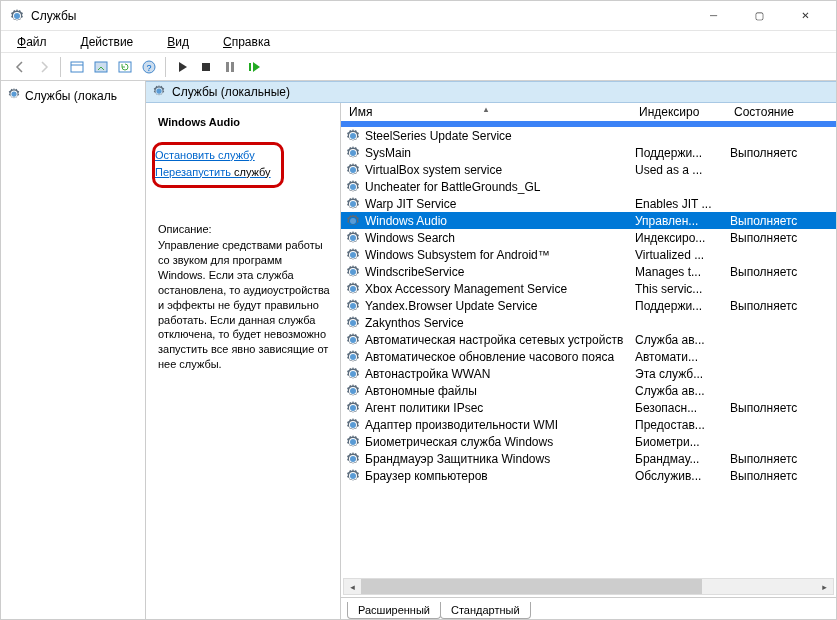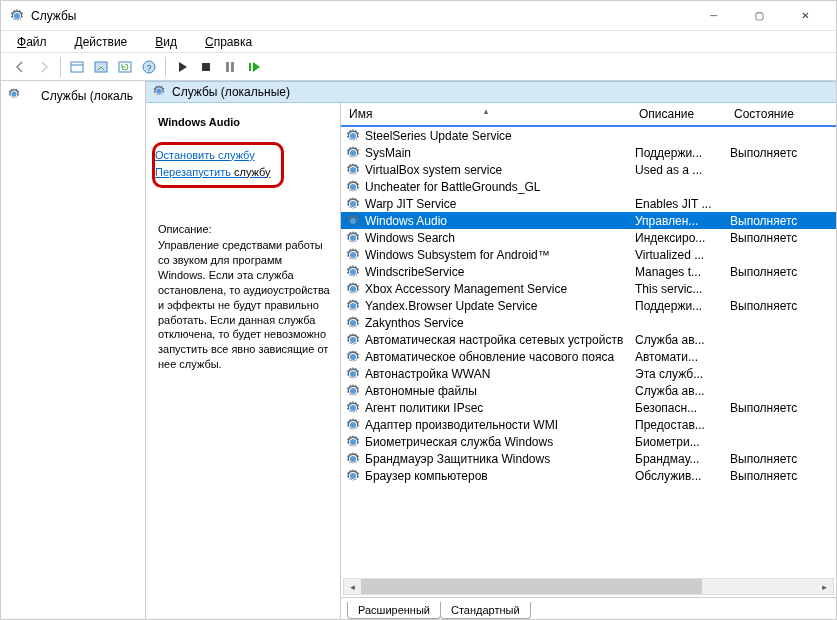--- a/index.html
+++ b/index.html
@@ -2,41 +2,41 @@
 <html><head>
 <meta charset="utf-8">
 <style>
 *{box-sizing:border-box;margin:0;padding:0;font-family:"Segoe UI",Tahoma,sans-serif}
 body{width:837px;height:620px;background:#fff;overflow:hidden;font-size:12px;color:#000;border:1px solid #ccc}
 .titlebar{height:30px;background:#fff;display:flex;align-items:center;padding:2px 8px;border-bottom:1px solid #e5e5e5}
 .titlebar .ico{width:16px;height:16px;margin-right:6px}
 .titlebar .title{flex:1;font-size:12px}
 .win-ctrls{display:flex;gap:1px}
 .win-ctrls div{width:45px;height:28px;display:flex;align-items:center;justify-content:center;font-size:10px;color:#333}
-.menubar{height:22px;display:flex;align-items:center;padding:0 8px;gap:12px;border-bottom:1px solid #e5e5e5}
+.menubar{height:22px;display:flex;align-items:center;padding:0 8px;gap:18px;border-bottom:1px solid #e5e5e5}
 .menubar span{padding:2px 8px}
 .menubar span:first-letter{text-decoration:underline}
 .toolbar{height:28px;display:flex;align-items:center;padding:0 8px;gap:2px;border-bottom:1px solid #d0d0d0}
 .tbtn{width:22px;height:22px;border:1px solid transparent;display:flex;align-items:center;justify-content:center;border-radius:2px}
 .tbtn svg{width:16px;height:16px}
 .tsep{width:1px;height:20px;background:#ccc;margin:0 3px}
 .workarea{display:flex;height:calc(620px - 30px - 22px - 28px - 2px)}
 .left-tree{width:145px;border-right:1px solid #ccc;padding:4px 2px}
-.tree-item{display:flex;align-items:center;gap:20px;padding:2px 4px;font-size:12px;white-space:nowrap;overflow:hidden}
+.tree-item{display:flex;align-items:center;gap:4px;padding:2px 4px;font-size:12px;white-space:nowrap;overflow:hidden}
 .right-pane{flex:1;display:flex;flex-direction:column;min-width:0}
 .pane-header{height:22px;background:#d4e9f7;display:flex;align-items:center;padding:0 6px;gap:6px;border-bottom:1px solid #a8c8e4;border-top:1px solid #a8c8e4}
 .content{flex:1;display:flex;min-height:0}
 .detail{width:195px;border-right:1px solid #ccc;padding:12px 10px 10px 12px;font-size:11px;line-height:1.35}
 .detail .svc-name{font-weight:bold;margin-bottom:12px}
 .detail .actions a{color:#0066cc;display:block;margin-bottom:2px}
 .highlight-box{border:3px solid #cc0000;border-radius:10px;padding:3px 10px 3px 0;display:inline-block;margin-left:-6px}
 .detail .desc-label{margin-top:34px;margin-bottom:2px}
 .detail .desc-text{color:#000}
 .list-wrap{flex:1;display:flex;flex-direction:column;min-width:0}
-.list-header{display:flex;border-bottom:2px solid #3b82f6;height:24px;align-items:center;font-size:12px;background:#fff}
+.list-header{display:flex;border-bottom:6px solid #3b82f6;height:24px;align-items:center;font-size:12px;background:#fff}
 .list-header div{padding:0 8px;white-space:nowrap;position:relative}
 .col-name{flex:0 0 290px;display:flex;align-items:center;gap:60px}
 .col-desc{flex:0 0 95px}
 .col-state{flex:1}
 .sort-arrow{position:absolute;left:50%;top:-1px;transform:translateX(-50%);font-size:9px;color:#666}
 .list-body{flex:1;overflow-y:auto;overflow-x:hidden}
 .row{display:flex;align-items:center;height:17px;font-size:12px;padding-left:4px;white-space:nowrap}
 .row.selected{background:#0078d7;color:#fff}
 .row .gear{width:16px;height:16px;margin-right:4px;flex-shrink:0}
 .row .c-name{flex:0 0 270px;overflow:hidden;text-overflow:ellipsis}
@@ -176,21 +176,21 @@
         <div class="desc-label">Описание:</div>
         <div class="desc-text">Управление средствами работы со звуком для программ Windows.  Если эта служба остановлена, то аудиоустройства и эффекты не будут правильно работать.  Если данная служба отключена, то будет невозможно запустить все явно зависящие от нее службы.</div>
       </div>
 
       <div class="list-wrap">
         <div class="list-header">
           <div class="col-name">
             <span>Имя</span>
             <span class="sort-arrow">▴</span>
           </div>
-          <div class="col-desc">Описание</div>
+          <div class="col-desc">Индексиро</div>
           <div class="col-state">Состояние</div>
         </div>
         <div class="list-body" id="list-body">
             <div class="row">
               <span class="gear"><svg viewBox="0 0 16 16" class="gear-svg">
                   <use href="#gear-icon"></use>
                 </svg></span>
               <span class="c-name">SteelSeries Update Service</span>
               <span class="c-desc"></span>
               <span class="c-state"></span>

